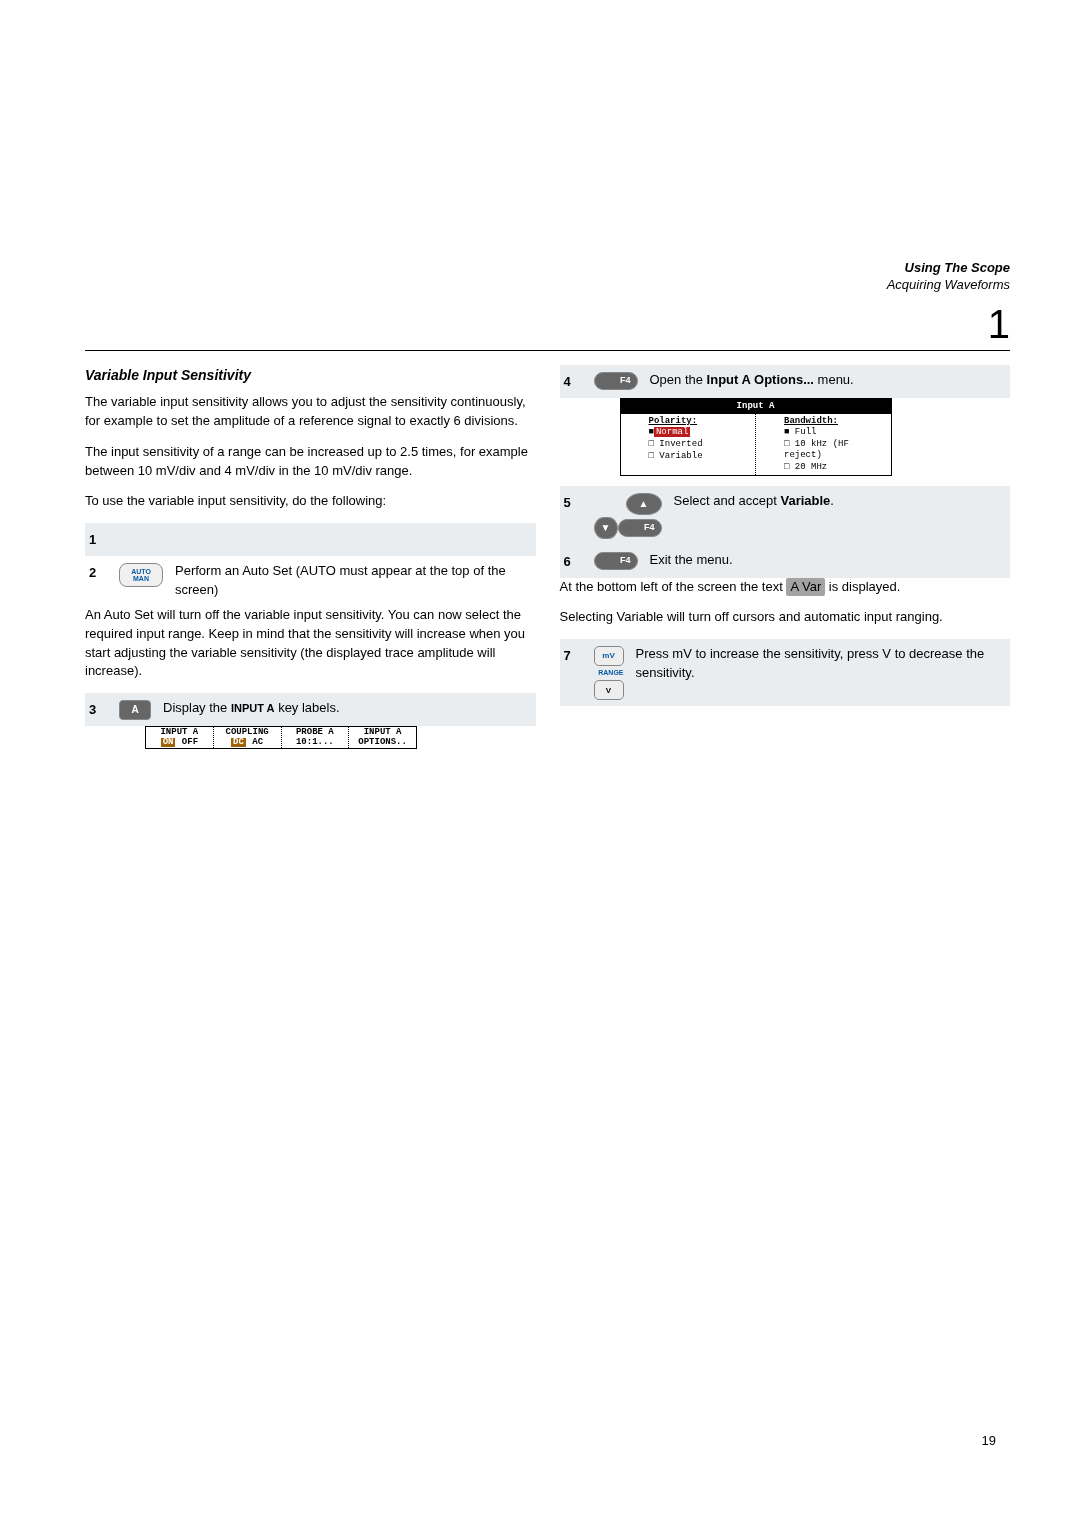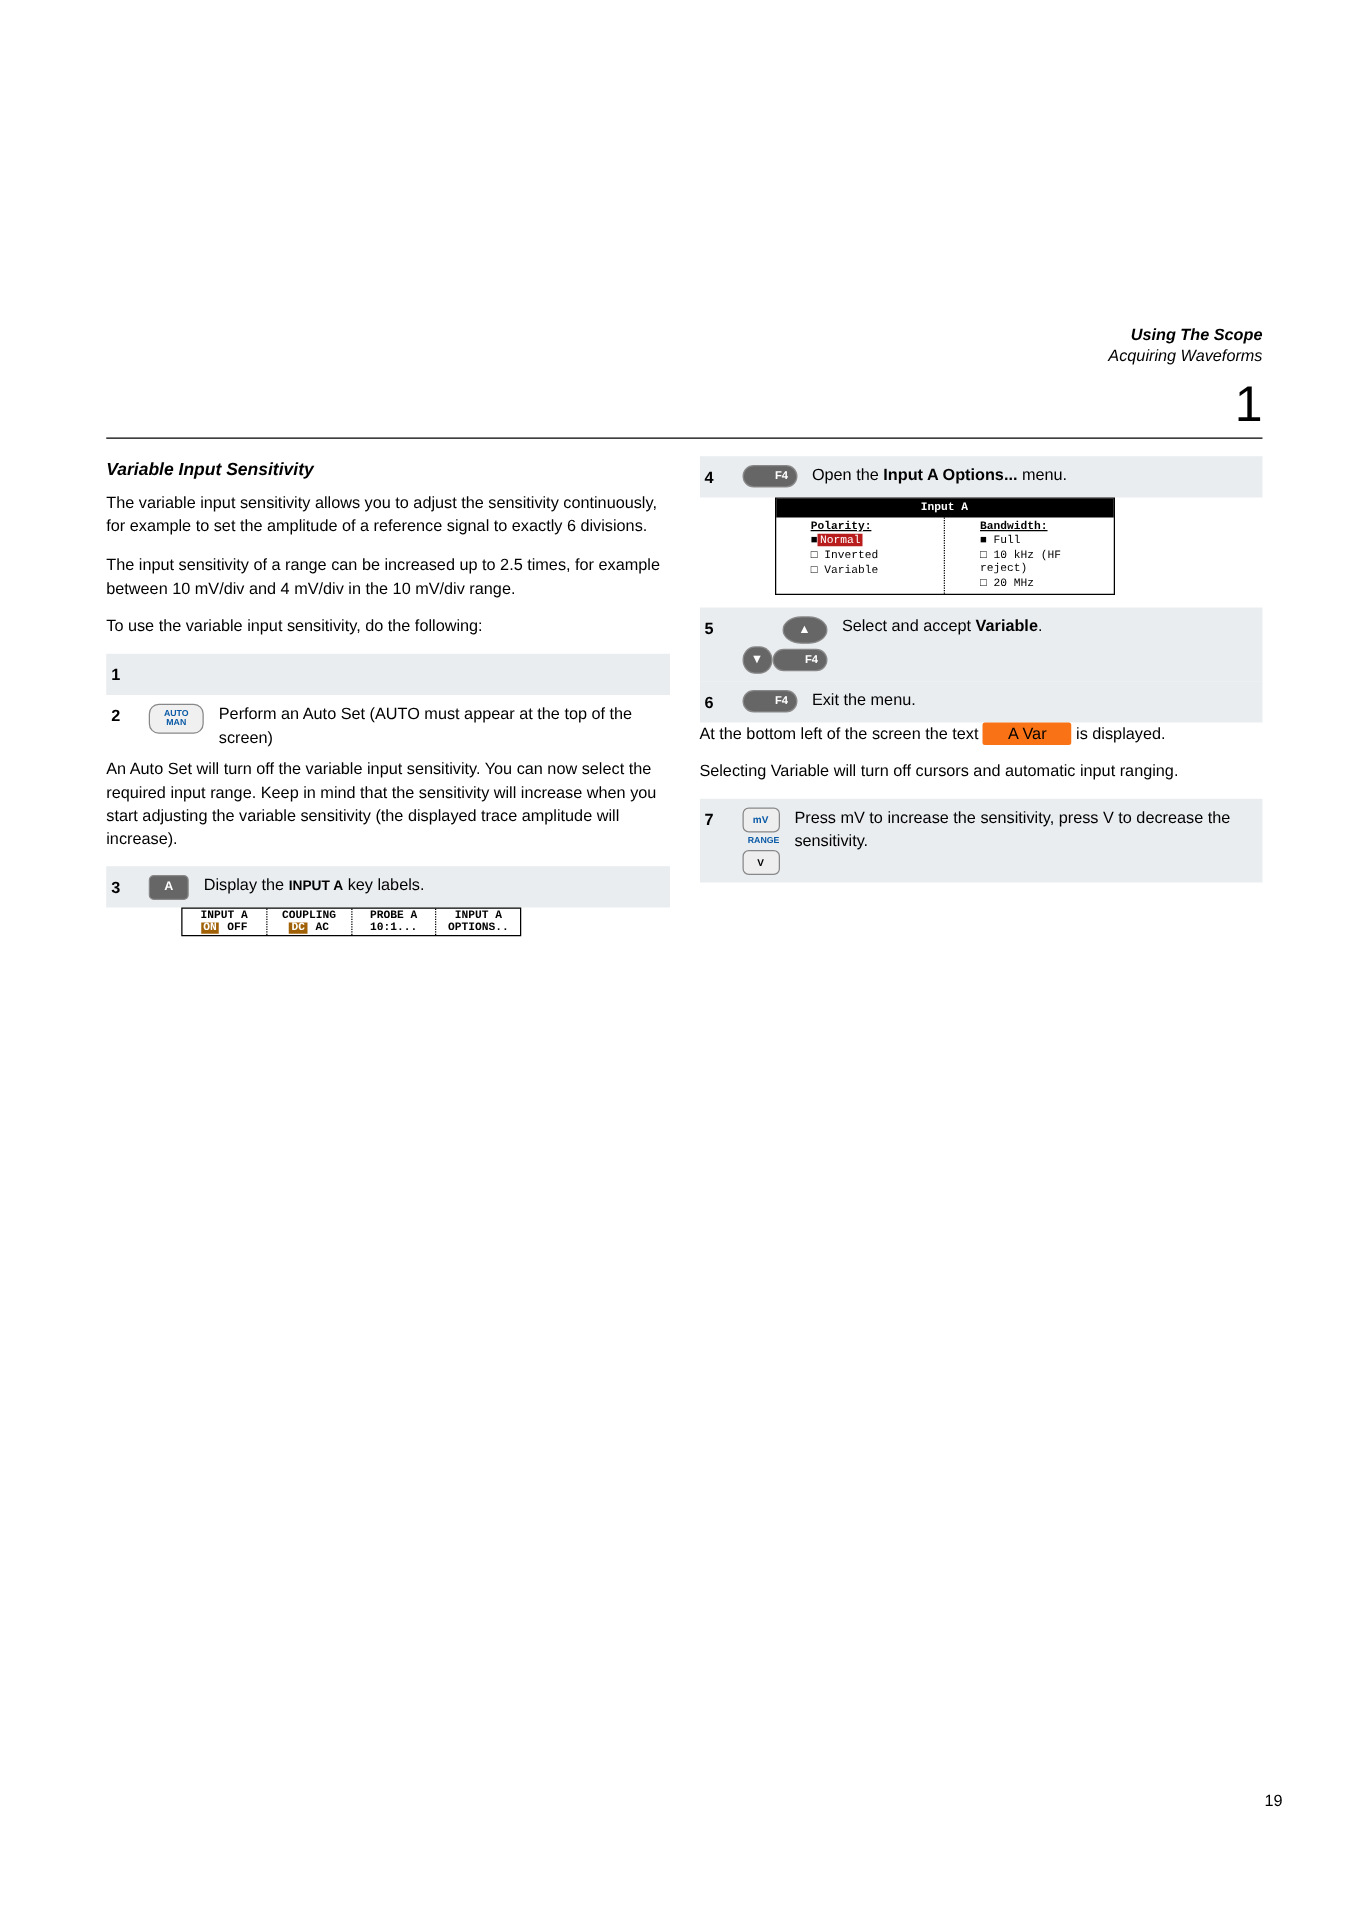--- a/index.html
+++ b/index.html
@@ -198,30 +198,30 @@
     line-height: 1.2;
     margin-left: 24px;
   }
   .menu-col:last-child { border-right: none; }
   .menu-hdr { font-weight: bold; text-decoration: underline; }
   .sel { background: #b91c1c; color: #fff; padding: 0 2px; }
   .sq { font-family: Arial, sans-serif; }
 
   .inline-badge {
     display: inline-block;
-    background: #f97316;
-    padding: 0 20px;
+    background: #a3a3a3;
+    padding: 0 4px;
     border-radius: 2px;
     text-align: center;
   }
 
   .page-num {
     position: absolute;
     bottom: 80px;
-    right: 54px;
+    right: 84px;
     font-size: 13px;
   }
 </style>
 </head>
 <body>
 
 <div class="page">
 
   <div class="header">
     <div class="header-text">

